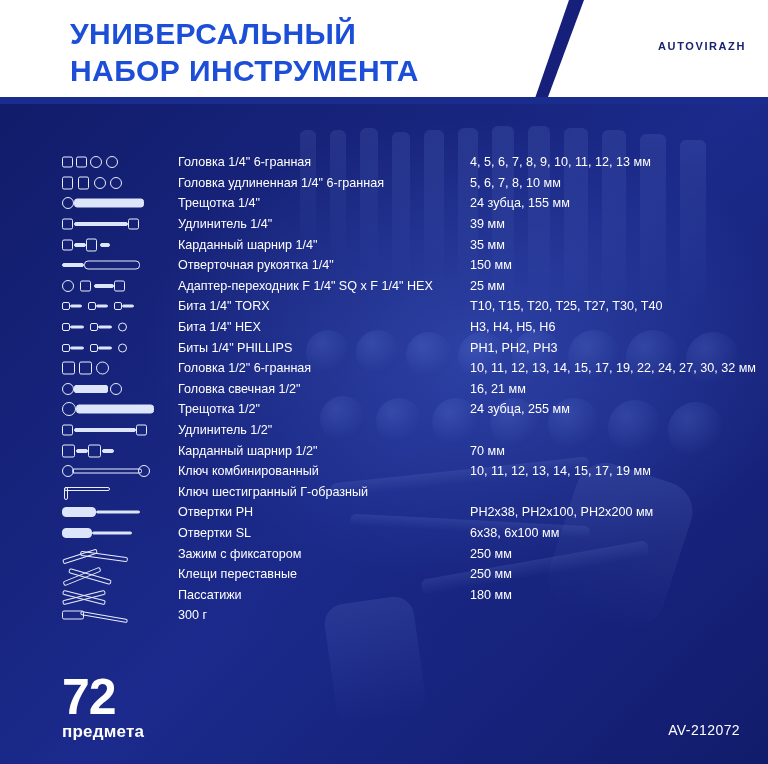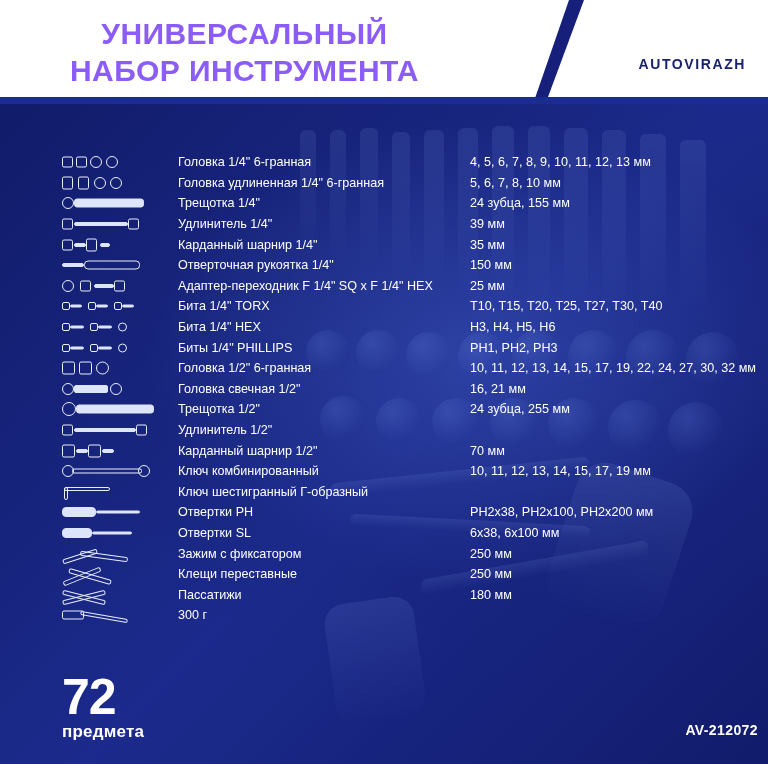--- a/index.html
+++ b/index.html
@@ -74,31 +74,30 @@
     background: #ffffff;
     clip-path: polygon(36px 0, 100% 0, 100% 100%, 0 100%);
   }
   .title {
     position: absolute;
     left: 70px;
     top: 16px;
     font-size: 30px;
     line-height: 1.22;
     font-weight: bold;
-    color: #8b5cf6;
+    color: #1d4ed8;
     letter-spacing: 0.4px;
     white-space: pre-line;
     text-transform: uppercase;
-    text-align: center;
   }
   .brand {
     position: absolute;
     right: 22px;
-    top: 56px;
-    font-size: 14px;
+    top: 40px;
+    font-size: 11px;
     font-weight: bold;
     letter-spacing: 1.6px;
     color: #18226f;
   }
   
   .content {
     position: absolute;
     left: 0;
     top: 104px;
     right: 0;
@@ -175,24 +174,24 @@
     letter-spacing: -1px;
   }
   .count-label {
     font-size: 17px;
     font-weight: bold;
     margin-top: 2px;
     letter-spacing: 0.2px;
   }
   .sku {
     position: absolute;
-    right: 10px;
+    right: 28px;
     bottom: 26px;
     font-size: 14px;
-    font-weight: bold;
+    font-weight: normal;
     color: #ffffff;
     letter-spacing: 0.4px;
   }
 </style>
 </head>
 <body>
 
 <div class="page">
 
   <div class="photo-layer">

